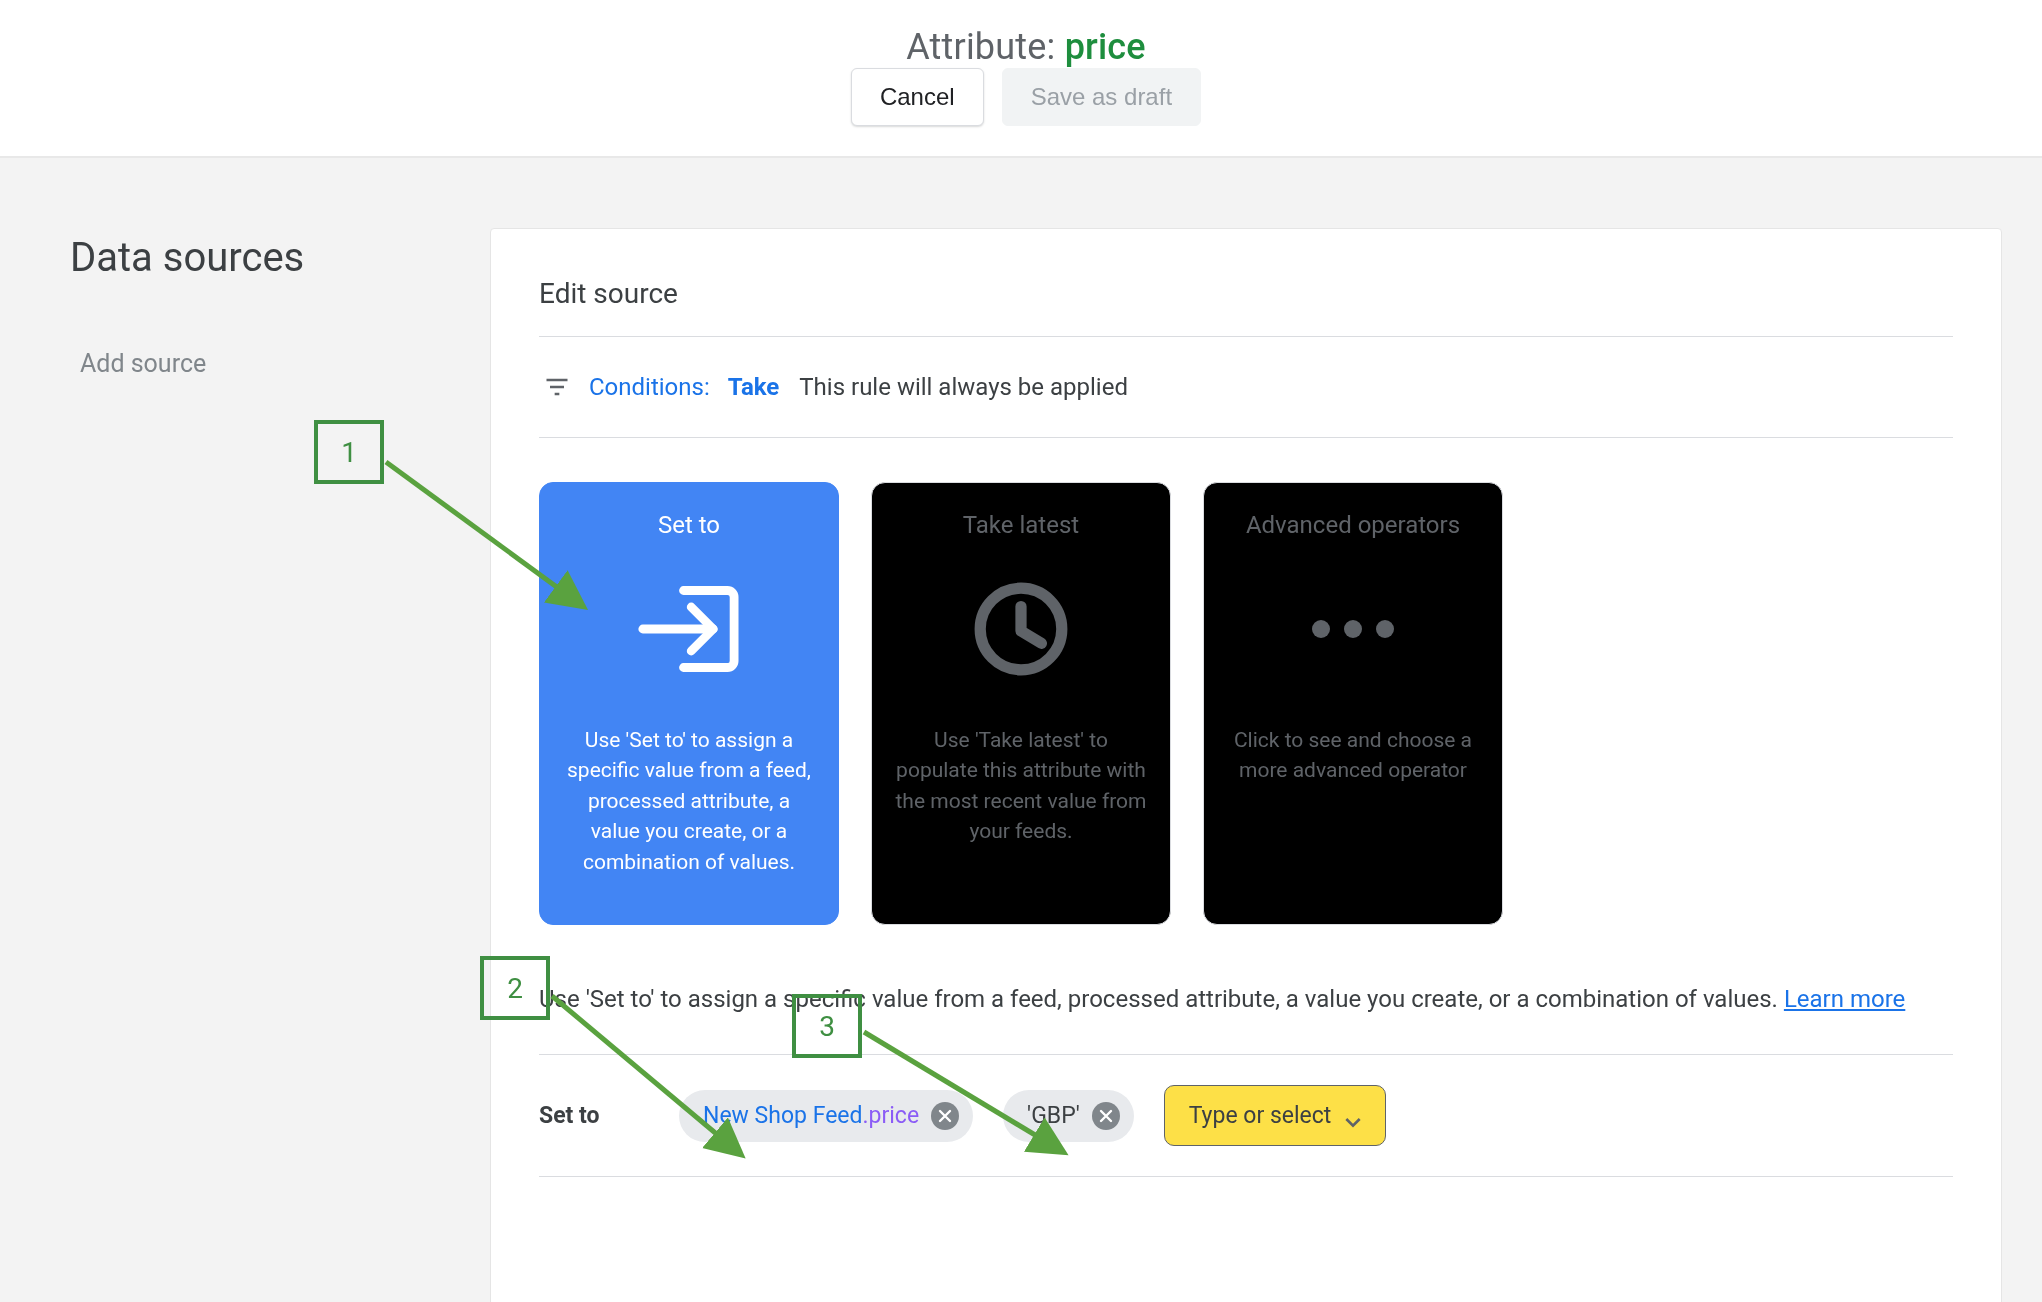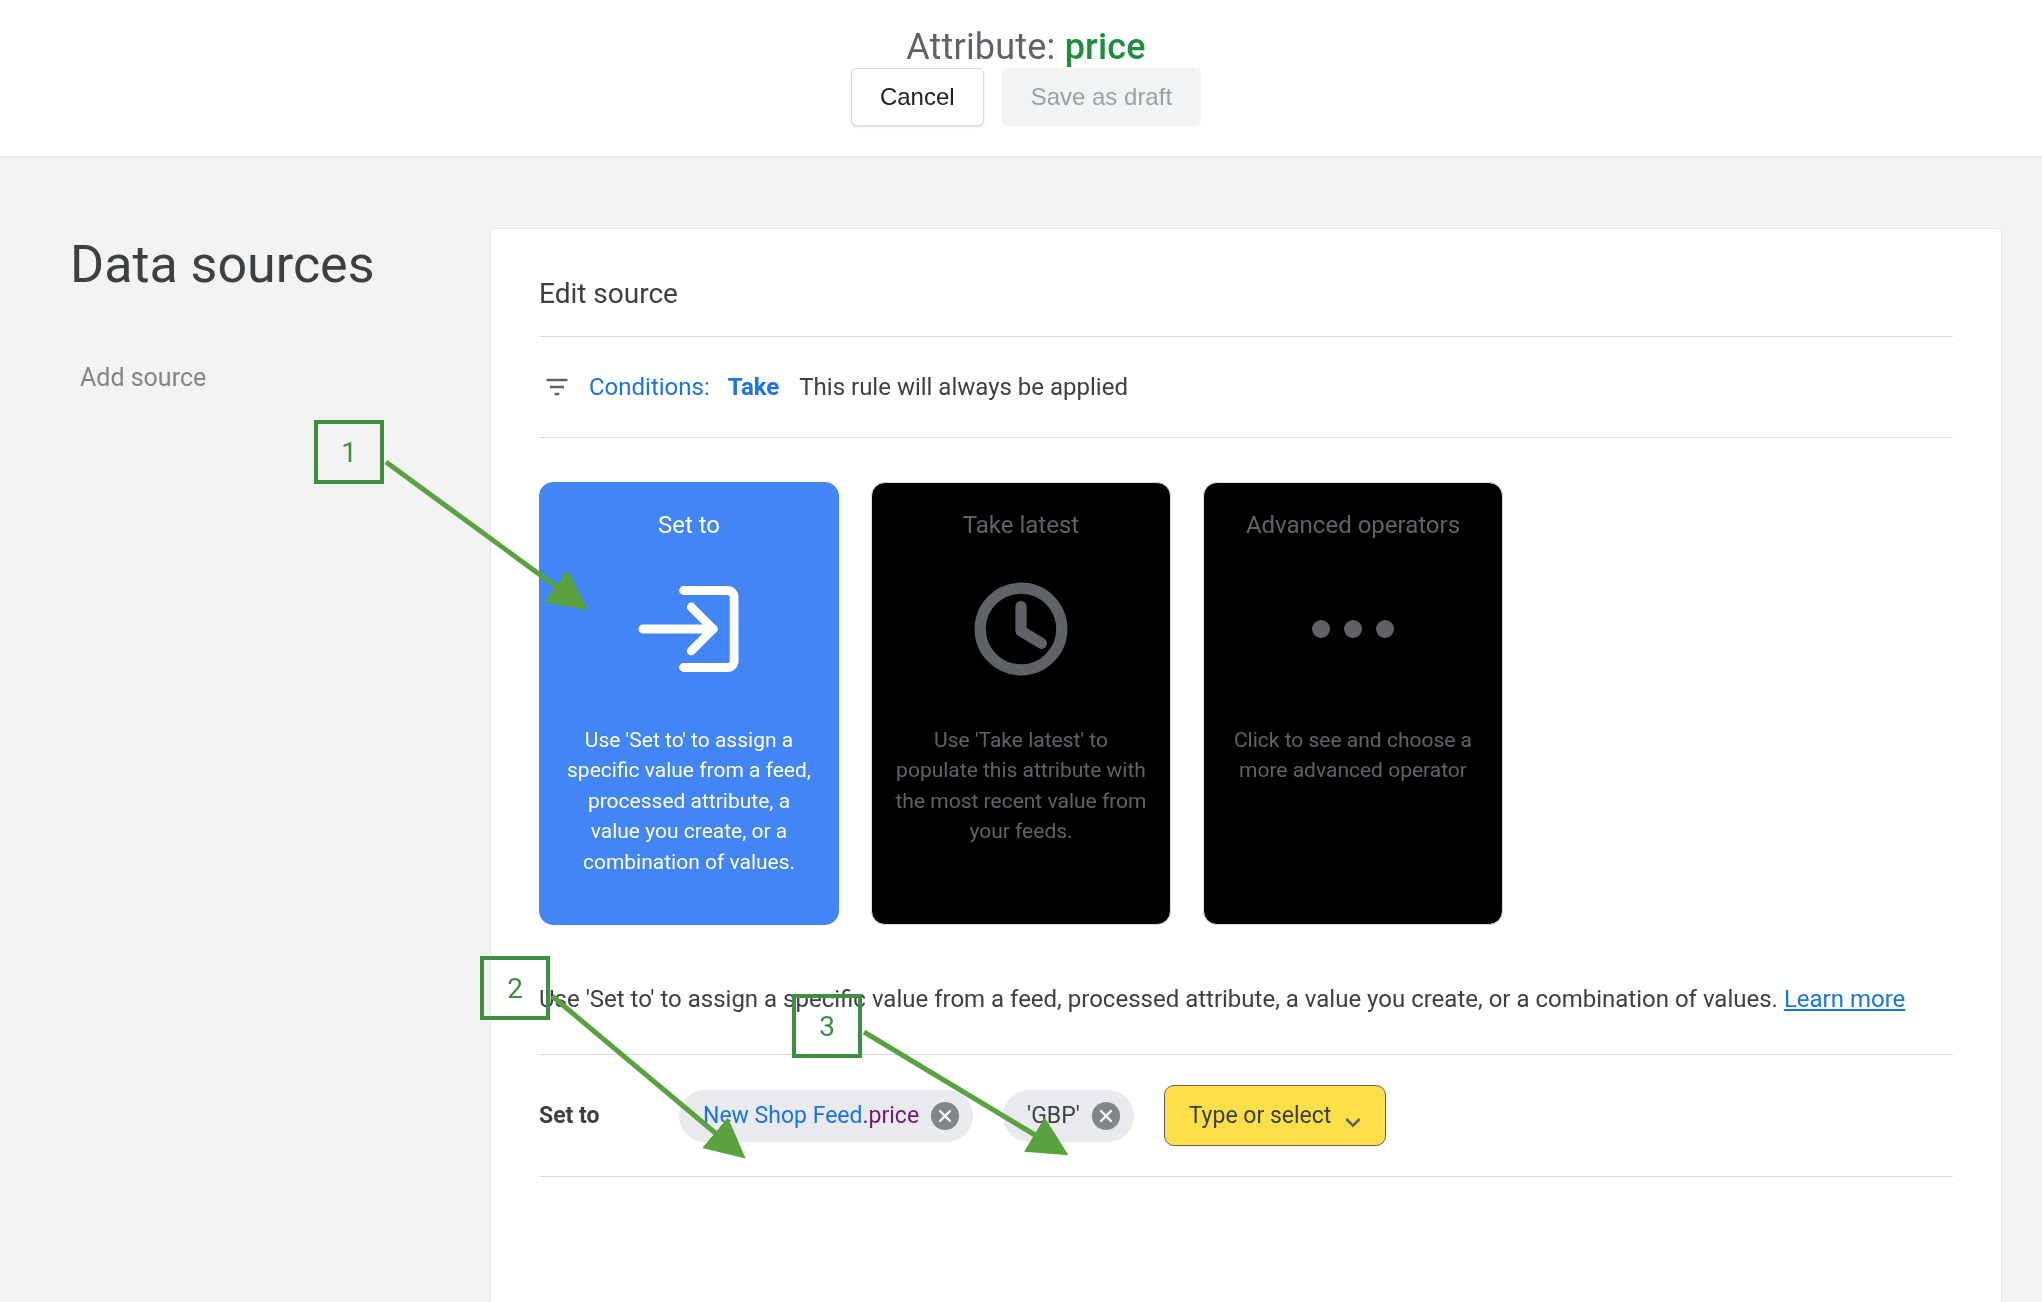--- a/index.html
+++ b/index.html
@@ -24,21 +24,21 @@
   }
   .btn-ghost { background: #fff; box-shadow: 0 1px 2px rgba(60,64,67,.2); }
   .btn-disabled { background: #f1f3f4; color: #9aa0a6; border-color: #f1f3f4; cursor: default; }
 
   
   .body-wrap { background: #f3f3f3; display: flex; height: calc(100% - 110px); }
   .sidebar {
     width: 490px; min-width: 490px;
     padding: 76px 40px 0 70px;
   }
-  .sidebar h2 { font-size: 52px; color: #3c4043; font-weight: 400; margin-bottom: 26px; }
+  .sidebar h2 { font-size: 40px; color: #3c4043; font-weight: 400; margin-bottom: 26px; }
   .sidebar-sub { font-size: 26px; color: #3c4043; line-height: 1.45; max-width: 380px; }
   .add-source { margin-top: 68px; font-size: 25px; color: #80868b; padding-left: 10px; }
 
   .main-card {
     flex: 1; margin: 70px 40px 0 0; background: #fff;
     border: 1.5px solid #e5e5e5; border-radius: 4px;
     padding: 48px 48px 40px 48px;
     position: relative;
   }
   .card-title { font-size: 28px; color: #3c4043; margin-bottom: 26px; }
@@ -93,21 +93,21 @@
   }
   .setto-label { font-size: 23px; font-weight: 700; color: #3c4043; width: 110px; }
 
   .chip {
     display: inline-flex; align-items: center; gap: 12px;
     background: #e8eaed; border-radius: 30px;
     padding: 12px 14px 12px 24px;
     font-size: 23px; color: #3c4043;
   }
   .chip .feedname { color: #1a73e8; }
-  .chip .attrname { color: #701a75; }
+  .chip .attrname { color: #8b5cf6; }
   .chip-close {
     width: 28px; height: 28px; border-radius: 50%;
     background: #80868b; display: inline-flex;
     align-items:center; justify-content:center;
   }
   .chip-close svg { width: 14px; height: 14px; }
 
   .type-select {
     border: 1.5px solid #5f6368; border-radius: 10px;
     padding: 16px 24px;

